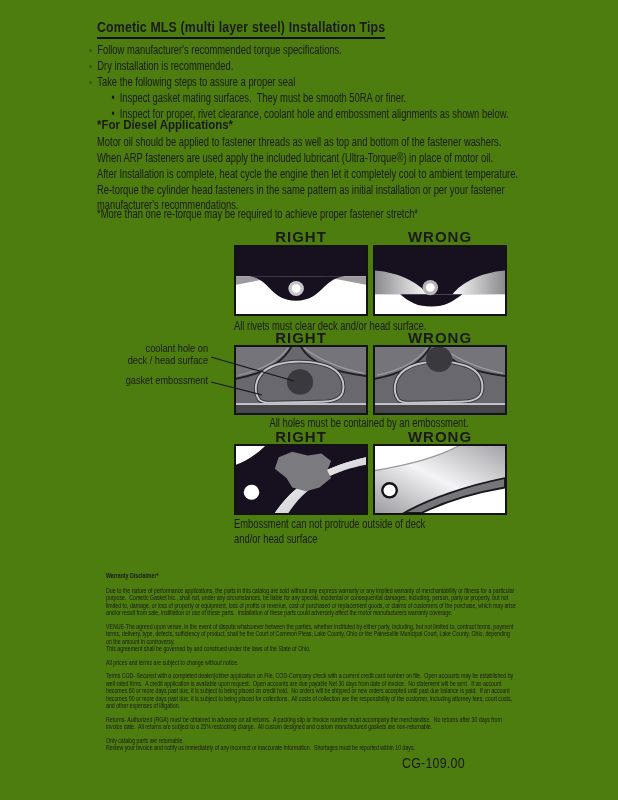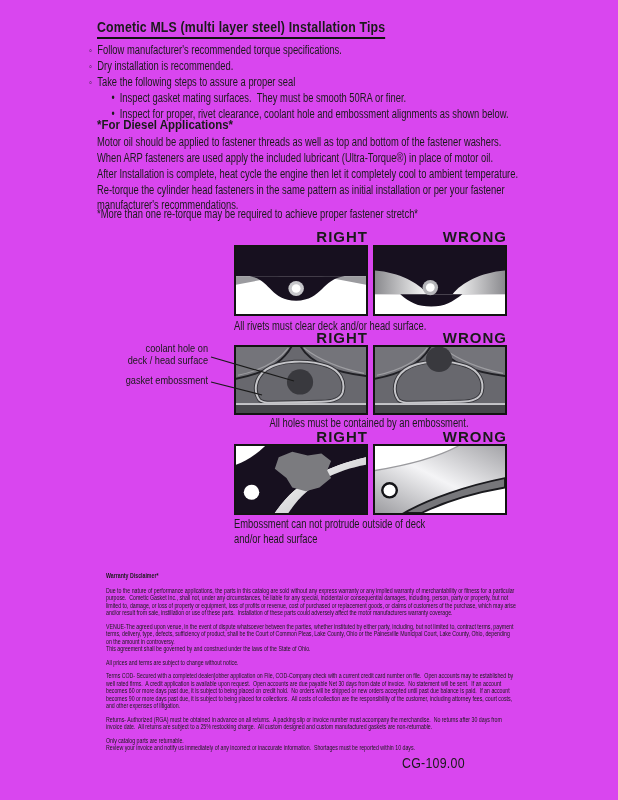--- a/index.html
+++ b/index.html
@@ -1,17 +1,17 @@
 <!DOCTYPE html>
 <html><head>
 <meta charset="utf-8">
 <style>
   html,body{margin:0;padding:0;background:#e8e8e8;}
   .page{
-    position:relative;width:618px;height:800px;background:#d946ef;
+    position:relative;width:618px;height:800px;background:#4d7c0f;
     font-family:"Liberation Sans","DejaVu Sans",sans-serif;color:#1a1a1a;
     overflow:hidden;margin:0 auto;
   }
   .abs{position:absolute;}
   .pre{white-space:pre-wrap;}
   
   .cx75{transform:scaleX(0.75);transform-origin:0 0;}
   .cx82{transform:scaleX(0.82);transform-origin:0 0;}
   .cx85{transform:scaleX(0.85);transform-origin:0 0;}
   .cx80r{transform:scaleX(0.80);transform-origin:100% 0;}
@@ -19,21 +19,21 @@
     font-size:14.5px;font-weight:bold;letter-spacing:.2px;
     border-bottom:2px solid #111;padding-bottom:2px;display:inline-block;
   }
   .body-txt{font-size:12.5px;line-height:15.5px;}
   .bullets{font-size:12.5px;line-height:16px;width:620px;}
   .b-row{display:flex;}
   .b-row .mk{width:11px;flex:0 0 11px;font-size:11px;line-height:16px;}
   .b-row.sub{margin-left:30px;}
   .b-row.sub .mk{font-size:12px;}
   .h2{font-size:13.5px;font-weight:bold;}
-  .dg-label{font-size:15px;font-weight:bold;letter-spacing:1px;text-align:right;width:134px;}
+  .dg-label{font-size:15px;font-weight:bold;letter-spacing:1px;text-align:center;width:134px;}
   .dg-box{width:134px;height:71px;border:2.5px solid #131313;box-sizing:border-box;background:#fff;}
   .dg-box svg{display:block;width:100%;height:100%;}
   .caption{font-size:12.5px;line-height:14.5px;}
   .side-label{font-size:11.5px;line-height:11.5px;text-align:right;}
   .warranty{font-size:6.4px;line-height:7.5px;width:500px;}
   .warranty p{margin:0 0 6px 0;}
   .warranty .w-head{font-weight:bold;margin-bottom:7px;}
   .pageno{font-size:15.5px;letter-spacing:.3px;}
   .leader{pointer-events:none;}
 </style>

